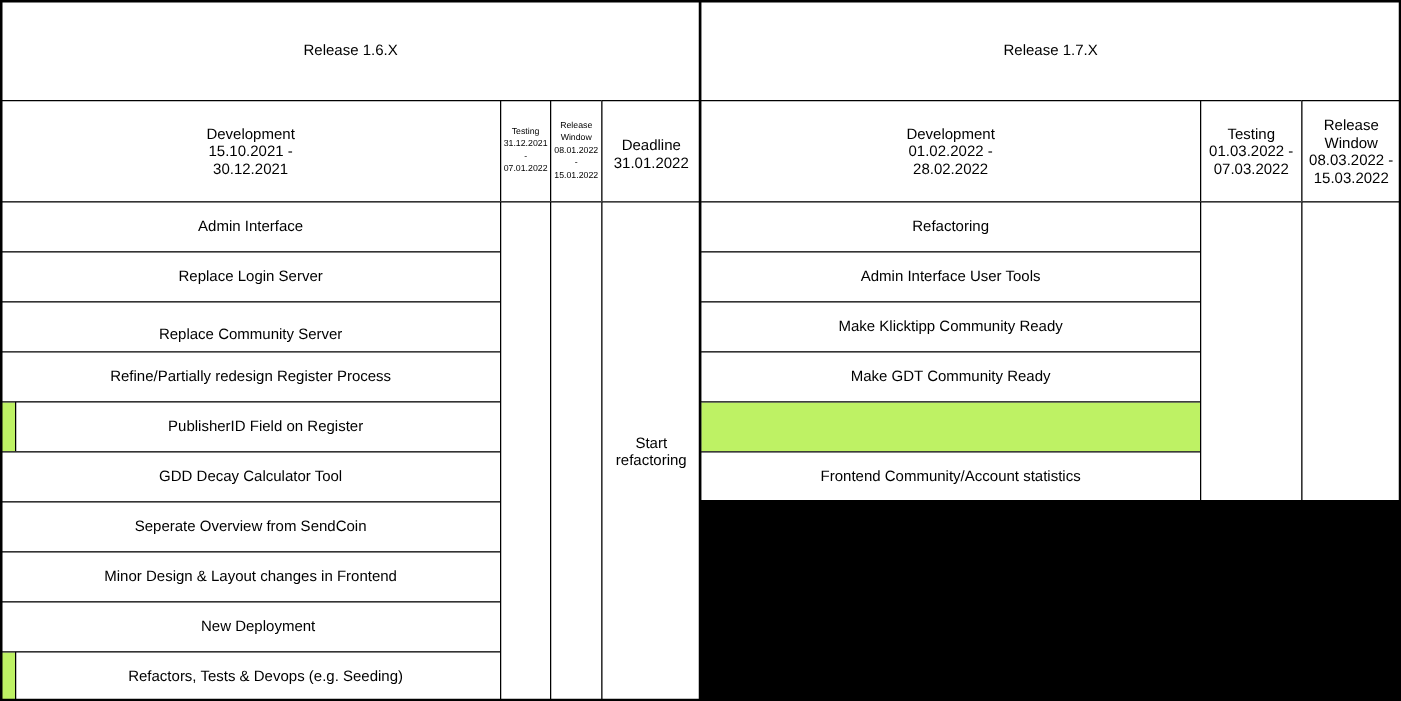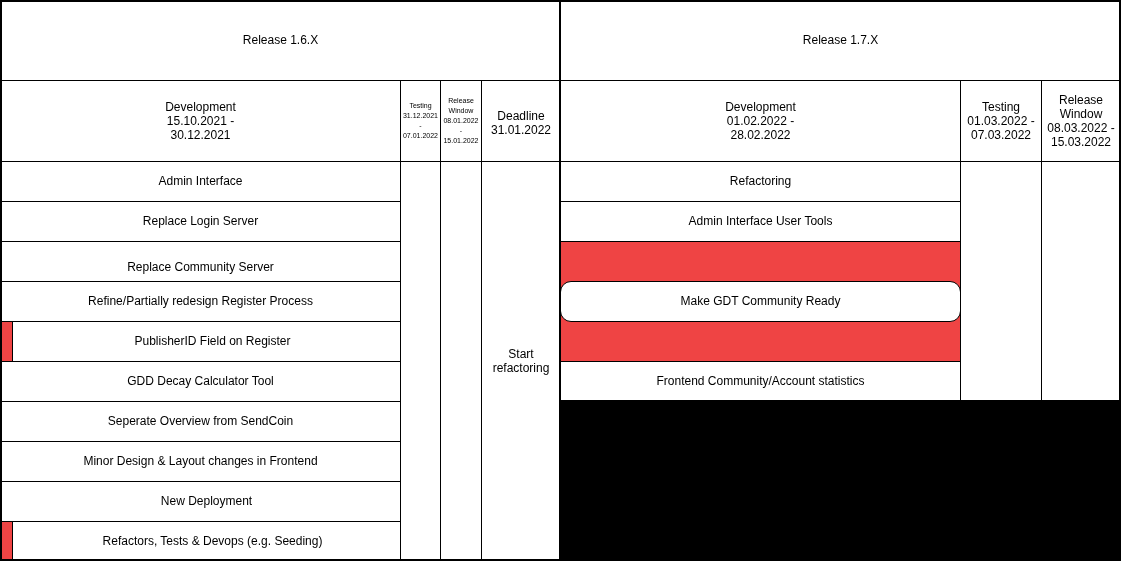--- a/index.html
+++ b/index.html
@@ -1,20 +1,20 @@
 <!DOCTYPE html>
 <html><head>
 <meta charset="utf-8">
 <style>
   html, body { margin: 0; padding: 0; background: #ffffff; }
   .board {
     position: relative;
     width: 1121px;
     height: 561px;
-    background: #ef4444;
+    background: #bef264;
     font-family: "Liberation Sans", sans-serif;
     color: #000000;
     overflow: hidden;
   }
   .cell {
     position: absolute;
     box-sizing: border-box;
     border: 1px solid #000000;
     background: #ffffff;
     display: flex;
@@ -88,21 +88,22 @@
   <div class="cell" style="left:0px; top:481px; width:401px; height:41px;padding-left:12px;">New Deployment</div>
   <div class="cell" style="left:0px; top:521px; width:401px; height:40px;margin-left:12px;">Refactors, Tests &amp; Devops (e.g. Seeding)</div>
 
   <div class="cell" style="left:400px; top:161px; width:41px; height:400px;"></div>
   <div class="cell" style="left:440px; top:161px; width:42px; height:400px;"></div>
   <div class="cell" style="left:481px; top:161px; width:80px; height:400px;">Start
 refactoring</div>
 
   <div class="cell" style="left:560px; top:161px; width:401px; height:41px;">Refactoring</div>
   <div class="cell" style="left:560px; top:201px; width:401px; height:41px;">Admin Interface User Tools</div>
-  <div class="cell" style="left:560px; top:281px; width:401px; height:41px;border-radius:11px;">Make GDT Community Ready</div>
+  <div class="cell" style="left:560px; top:241px; width:401px; height:41px;">Make Klicktipp Community Ready</div>
+  <div class="cell" style="left:560px; top:281px; width:401px; height:41px;">Make GDT Community Ready</div>
   <div class="cell" style="left:560px; top:361px; width:401px; height:41px;">Frontend Community/Account statistics</div>
 
   <div class="cell" style="left:960px; top:161px; width:82px; height:241px;"></div>
   <div class="cell" style="left:1041px; top:161px; width:80px; height:241px;"></div>
 
   <div class="redacted" style="left:560px; top:400px; width:561px; height:161px;"></div>
 
   <div class="divider"></div>
   <div class="frame"></div>
 

